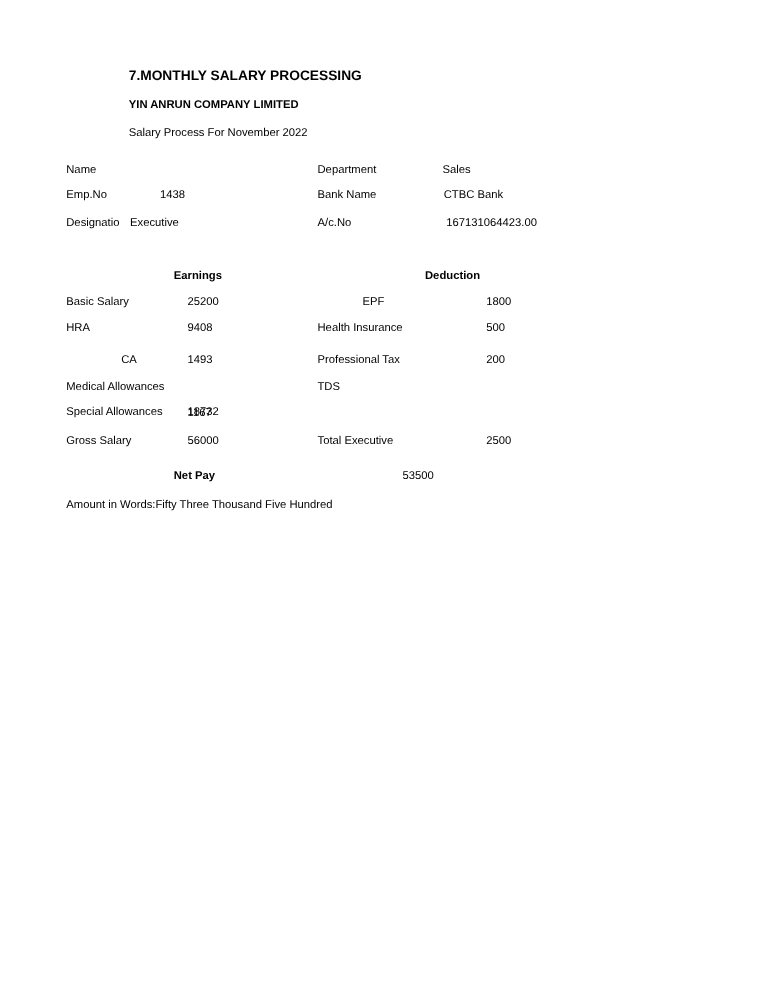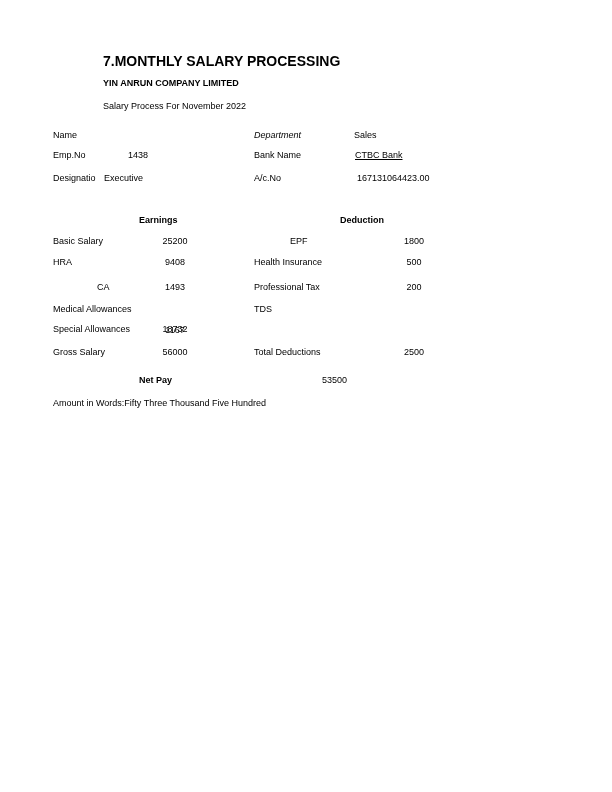--- a/index.html
+++ b/index.html
@@ -15,40 +15,40 @@
       font-family: "Liberation Sans", "DejaVu Sans", sans-serif;
       color: #000000;
     }
     .t {
       position: absolute;
       white-space: nowrap;
       font-size: 9px;
       line-height: 11px;
     }
     .b { font-weight: bold; padding-left: 36px; }
-    .r { text-align: center; }
-    .title { font-size: 14px; font-weight: bold; line-height: 13px; }
+    .r { text-align: left; }
+    .title { font-size: 11px; font-weight: bold; line-height: 13px; }
     .company { font-size: 9px; font-weight: bold; }
   </style>
 </head>
 <body>
 
 <div class="t title" style="left:103px; top:55px;">7.MONTHLY SALARY PROCESSING</div>
 <div class="t company" style="left:103px; top:78px;">YIN ANRUN COMPANY LIMITED</div>
 <div class="t" style="left:103px; top:101px;">Salary Process For November 2022</div>
 
 <div class="t" style="left:53px; top:130px;">Name</div>
 <div class="t" style="left:128px; top:130px;"></div>
-<div class="t" style="left:254px; top:130px;font-style:italic;">Department</div>
+<div class="t" style="left:254px; top:130px;">Department</div>
 <div class="t" style="left:354px; top:130px;">Sales</div>
 
 <div class="t" style="left:53px; top:150px;">Emp.No</div>
 <div class="t" style="left:128px; top:150px;text-align:center;">1438</div>
 <div class="t" style="left:254px; top:150px;">Bank Name</div>
-<div class="t" style="left:355px; top:150px;text-decoration:underline;">CTBC Bank</div>
+<div class="t" style="left:355px; top:150px;">CTBC Bank</div>
 
 <div class="t" style="left:53px; top:173px;">Designatio</div>
 <div class="t" style="left:104px; top:173px;">Executive</div>
 <div class="t" style="left:254px; top:173px;">A/c.No</div>
 <div class="t" style="left:357px; top:173px;">167131064423.00</div>
 
 <div class="t b" style="left:103px; top:215px;">Earnings</div>
 <div class="t b" style="left:304px; top:215px;">Deduction</div>
 
 <div class="t" style="left:53px; top:236px;">Basic Salary</div>
@@ -74,19 +74,19 @@
 
 <div class="t" style="left:254px; top:257px;">Health Insurance</div>
 <div class="t r" style="left:389px; width:50px; top:257px;">500</div>
 
 <div class="t" style="left:254px; top:282px;">Professional Tax</div>
 <div class="t r" style="left:389px; width:50px; top:282px;">200</div>
 
 <div class="t" style="left:254px; top:304px;">TDS</div>
 <div class="t r" style="left:389px; width:50px; top:304px;"></div>
 
-<div class="t" style="left:254px; top:347px;">Total Deductions</div>
+<div class="t" style="left:254px; top:347px;">Total Executive</div>
 <div class="t r" style="left:389px; width:50px; top:347px;">2500</div>
 
 <div class="t b" style="left:103px; top:375px;">Net Pay</div>
 <div class="t" style="left:322px; top:375px;">53500</div>
 
 <div class="t" style="left:53px; top:398px;">Amount in Words:Fifty Three Thousand Five Hundred</div>
 
 </body></html>

